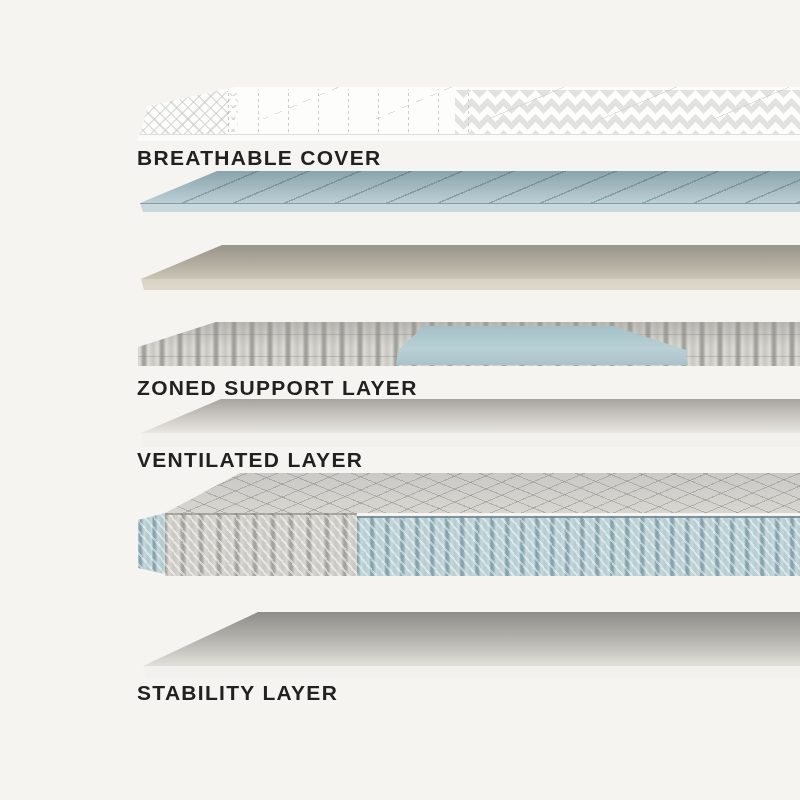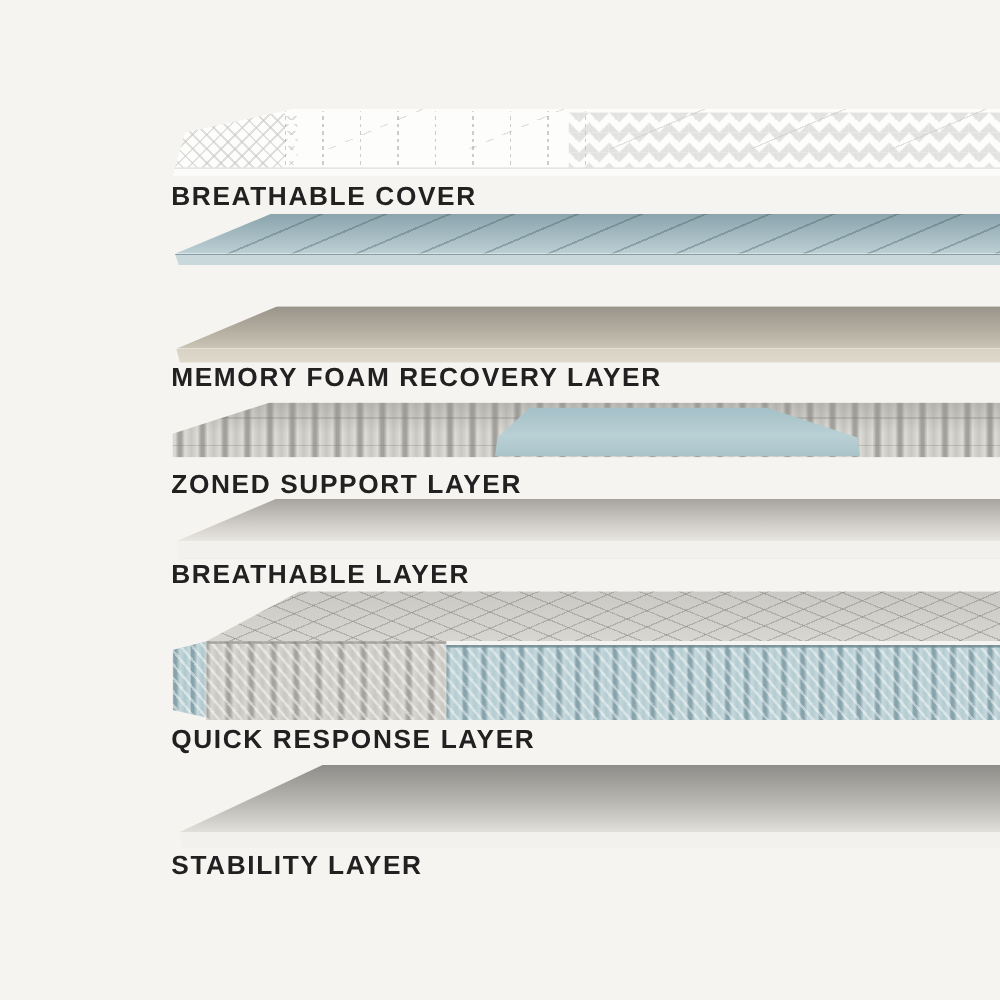--- a/index.html
+++ b/index.html
@@ -130,42 +130,40 @@
 
   <div class="band" id="vent">
     <div class="top"></div>
     <div class="face"></div>
   </div>
 
   <div class="band" id="memory">
     <div class="top"></div>
     <div class="face"></div>
   </div>
-  <div class="label" style="top:292px">MEMORY FOAM RECOVERY LAYER</div>
 
   <div class="band" id="zoned">
     <div class="ribs"></div>
     <div class="shade"></div>
     <div class="zone"></div>
   </div>
   <div class="label" style="top:377px">ZONED SUPPORT LAYER</div>
 
   <div class="band" id="trans">
     <div class="top"></div>
     <div class="face"></div>
   </div>
-  <div class="label" style="top:449px">BREATHABLE LAYER</div>
+  <div class="label" style="top:449px">VENTILATED LAYER</div>
 
   <div class="band" id="quick">
     <div class="top"></div>
     <div class="side"></div>
     <div class="greyface"></div>
     <div class="blueface"></div>
   </div>
-  <div class="label" style="top:581px">QUICK RESPONSE LAYER</div>
 
   <div class="band" id="stab">
     <div class="top"></div>
     <div class="face"></div>
   </div>
   <div class="label" style="top:682px">STABILITY LAYER</div>
 
 </div>
 
 </body></html>

